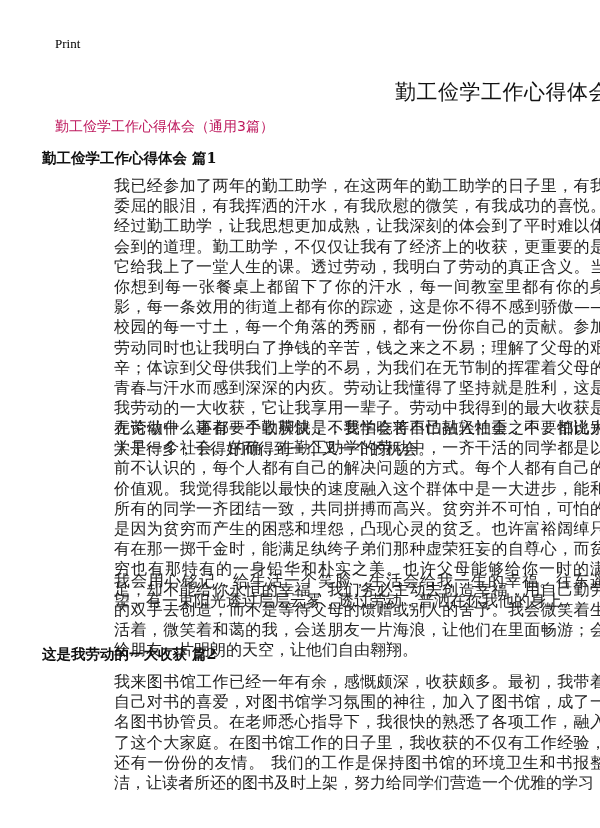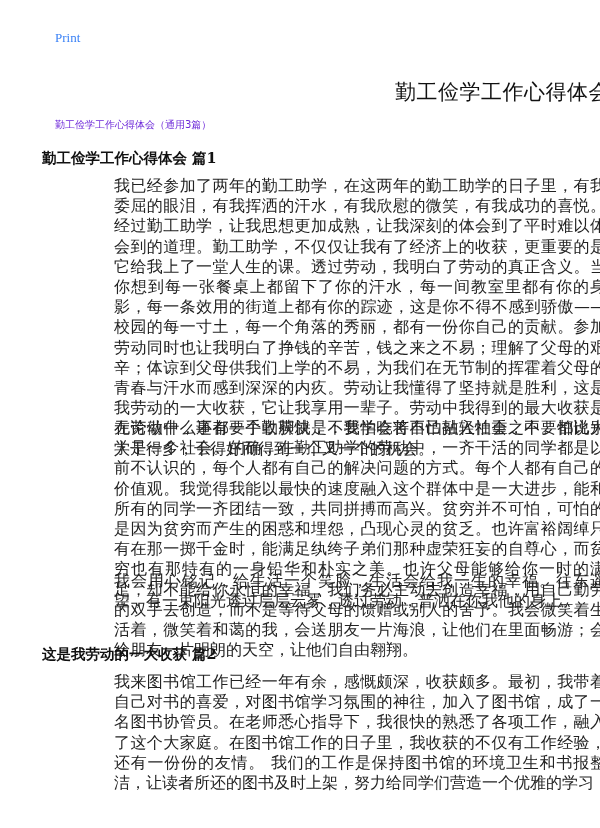--- a/index.html
+++ b/index.html
@@ -1,19 +1,19 @@
 <!DOCTYPE html>
 <html><head>
 <meta charset="utf-8">
 <style>
   html, body { margin:0; padding:0; background:#ffffff; }
   body { width:600px; height:828px; overflow:hidden; position:relative; color:#111; }
-  .print { position:absolute; left:55px; top:30px; font-family:"Liberation Serif", serif; font-size:13px; color:#3b82f6; }
+  .print { position:absolute; left:55px; top:36px; font-family:"Liberation Serif", serif; font-size:13px; color:#000000; }
   .title { position:absolute; left:10px; width:600px; top:78px; text-align:right; font-family:"DejaVu Sans", sans-serif; font-size:21px; color:#111; letter-spacing:0.5px; }
-  .subtitle { position:absolute; left:55px; top:118px; font-family:"DejaVu Sans", sans-serif; font-size:10px; color:#6d28d9; }
+  .subtitle { position:absolute; left:55px; top:118px; font-family:"DejaVu Sans", sans-serif; font-size:14px; color:#be185d; }
   .h { position:absolute; left:42px; font-family:"DejaVu Serif", serif; font-weight:bold; font-size:14.5px; color:#111; }
   .p { position:absolute; left:66px; width:492px; font-family:"DejaVu Sans", sans-serif; font-size:16px; line-height:20.2px; color:#222; text-align:justify; word-break:break-all;margin-left:48px; }
 </style>
 </head>
 <body>
 
 <div>
   <div class="print">Print</div>
   <div class="title">勤工俭学工作心得体会</div>
   <div class="subtitle">勤工俭学工作心得体会（通用3篇）</div>

